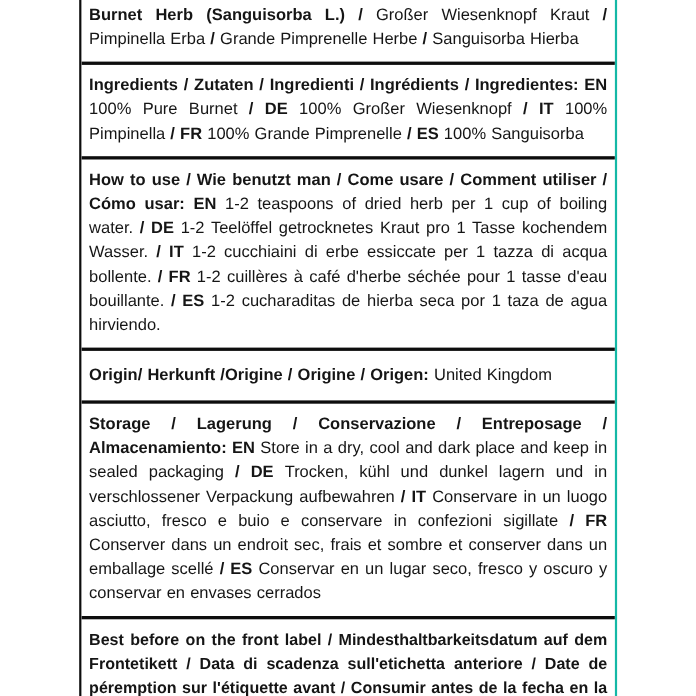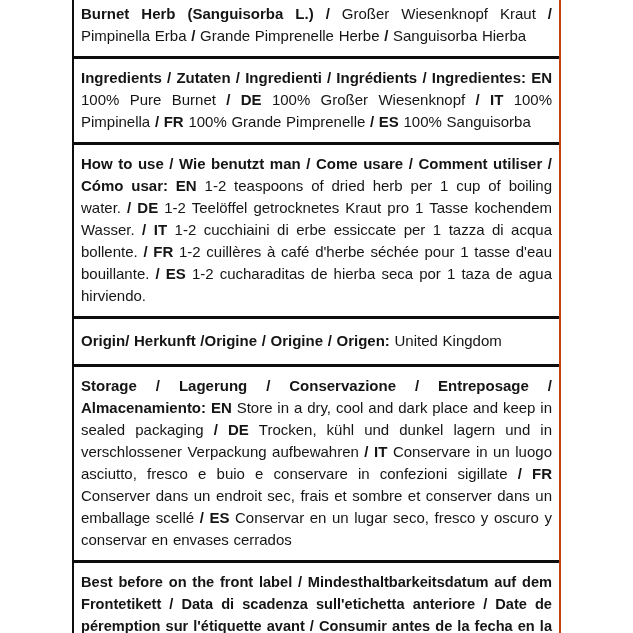--- a/index.html
+++ b/index.html
@@ -17,21 +17,21 @@
     background: #ffffff;
   }
   .label-box {
     position: absolute;
     left: 72px;
     top: 0;
     width: 489px;
     height: 633px;
     box-sizing: border-box;
     border-left: 2px solid #0d0d0d;
-    border-right: 2px solid #c2410c;
+    border-right: 2px solid #14b8a6;
     background: #ffffff;
     overflow: hidden;
     font-family: "Liberation Sans", "DejaVu Sans", sans-serif;
     color: #151515;
   }
   .divider {
     height: 3px;
     background: #0d0d0d;
     width: 100%;
   }

